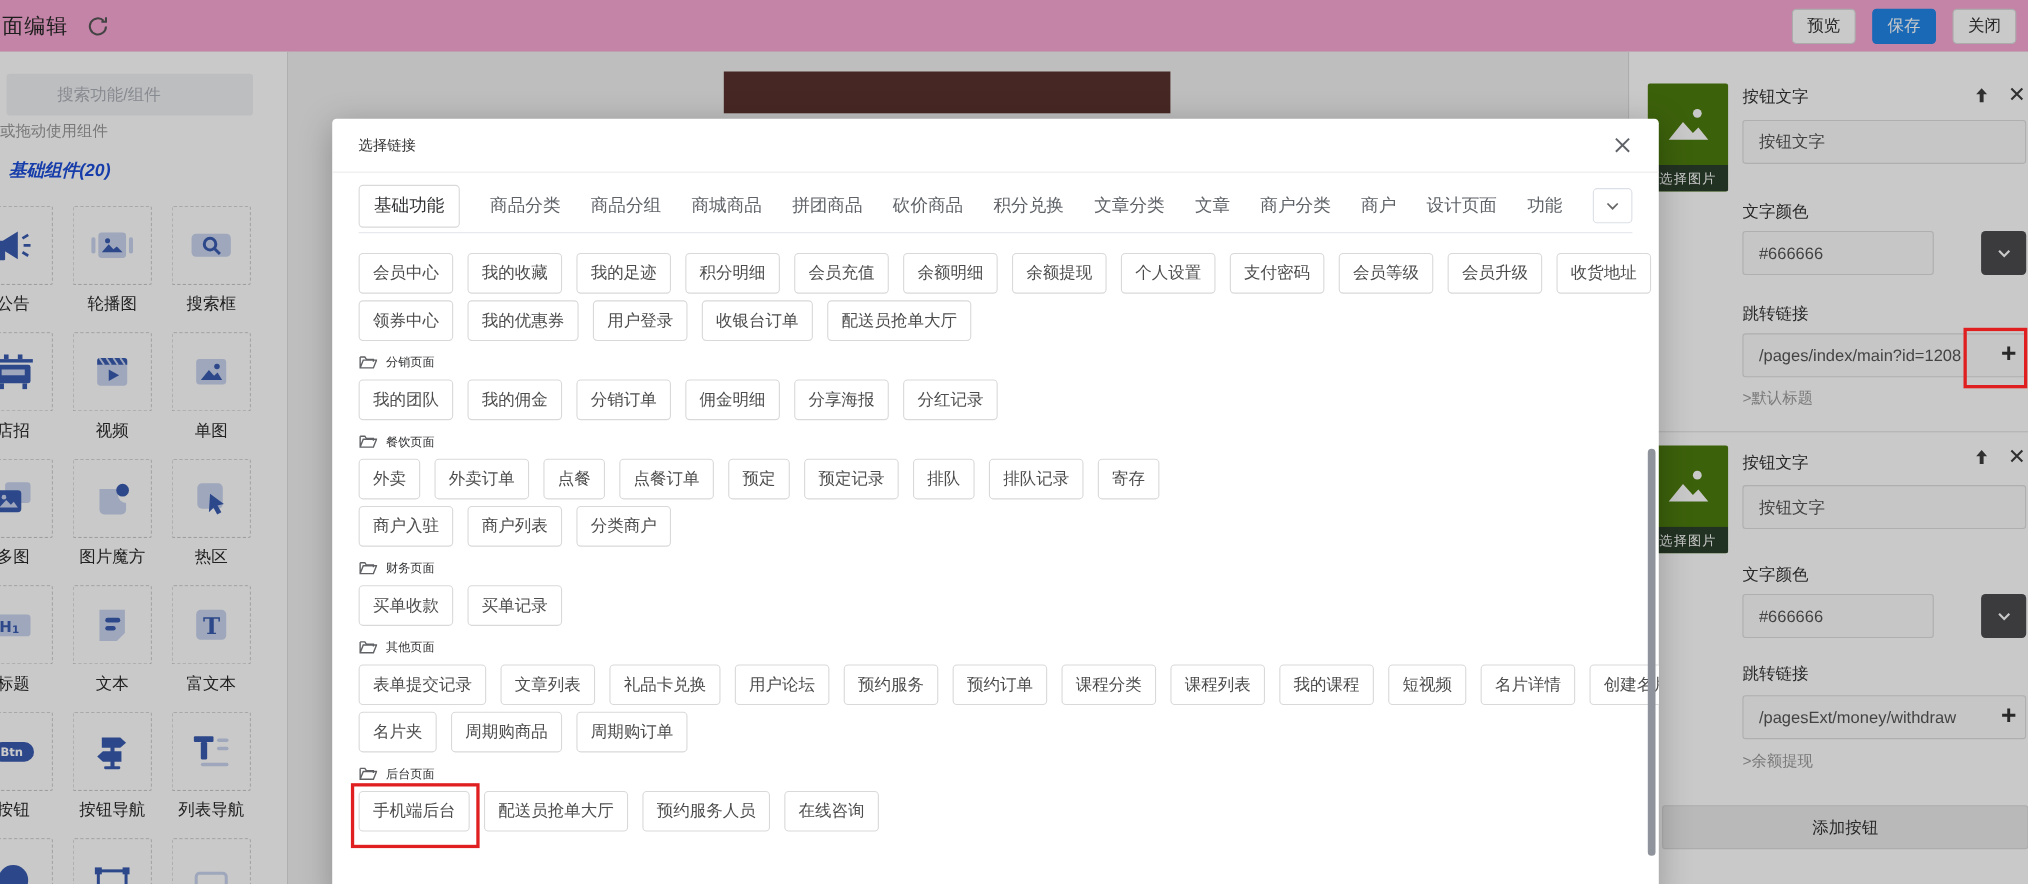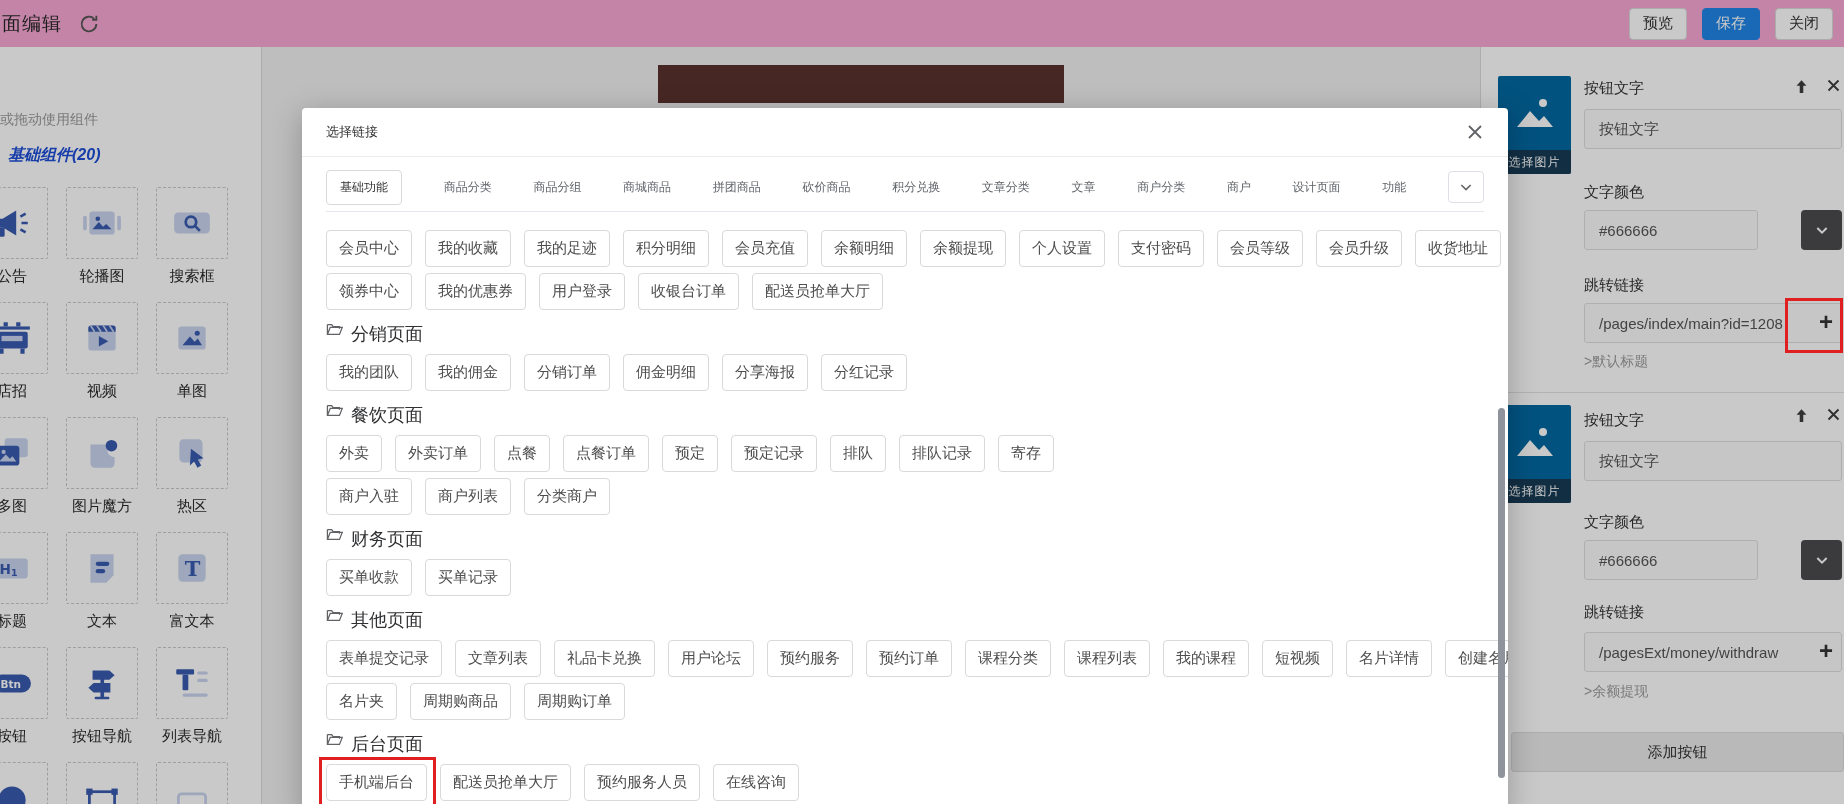--- a/index.html
+++ b/index.html
@@ -30,21 +30,21 @@
   .comp-cell{display:flex;flex-direction:column;align-items:center;cursor:pointer;}
   .comp-tile{width:70px;height:70px;border:1px dashed #c9c9c9;border-radius:2px;
     display:flex;align-items:center;justify-content:center;background:#fff;}
   .comp-label{margin-top:8px;font-size:15px;color:#2b2b2b;height:19px;white-space:nowrap;}
   
   .canvas{position:absolute;left:262px;top:47px;width:1218px;bottom:0;background:#f2f2f2;z-index:1;}
   .preview-strip{position:absolute;left:658px;top:65px;width:406px;height:38px;background:#5a322d;z-index:1;}
   
   .right-panel{position:absolute;left:1480px;top:47px;right:0;bottom:0;background:#fff;
     border-left:1px solid #dcdcdc;z-index:1;}
-  .thumb{position:absolute;width:73px;background:#0369a1;border-radius:2px;overflow:hidden;cursor:pointer;}
+  .thumb{position:absolute;width:73px;background:#4d7c0f;border-radius:2px;overflow:hidden;cursor:pointer;}
   .thumb .ph{height:74px;display:flex;align-items:center;justify-content:center;}
   .thumb .cap{height:24px;background:rgba(32,42,56,.72);color:#fff;font-size:12px;
     display:flex;align-items:center;justify-content:center;letter-spacing:1px;}
   .pp-label{position:absolute;font-size:15px;color:#333;}
   .pp-input{position:absolute;height:40px;background:#fbfbfb;border:1px solid #dedede;border-radius:3px;
     font-size:15px;color:#555;display:flex;align-items:center;padding-left:14px;box-sizing:border-box;}
   .pp-note{position:absolute;font-size:14px;color:#9b9b9b;}
   .mini-icons{position:absolute;display:flex;gap:16px;}
   .mini-icons svg{cursor:pointer;}
   .dd-btn{position:absolute;width:41px;height:40px;background:#4b4b4e;border-radius:4px;
@@ -55,25 +55,25 @@
     border-radius:3px;font-size:15px;color:#333;display:flex;align-items:center;justify-content:center;cursor:pointer;}
   
   .overlay{position:absolute;inset:0;background:rgba(0,0,0,0.21);z-index:40;}
   .modal{position:absolute;left:302px;top:108px;width:1206px;height:710px;background:#fff;
     border-radius:4px 4px 0 0;box-shadow:0 6px 30px rgba(0,0,0,.25);z-index:60;overflow:hidden;}
   .modal-header{height:48px;display:flex;align-items:center;padding:0 24px;border-bottom:1px solid #ececec;}
   .modal-title{font-size:13px;color:#333;}
   .modal-close{margin-left:auto;cursor:pointer;}
   .modal-body{padding:14px 24px 0 24px;}
   .tab-row{display:flex;justify-content:space-between;align-items:center;border-bottom:1px solid #e4e7ed;padding-bottom:8px;}
-  .tab{font-size:12px;color:#5f6368;cursor:pointer;white-space:nowrap;}
+  .tab{font-size:16px;color:#5f6368;cursor:pointer;white-space:nowrap;}
   .tab.active{color:#303133;border:1px solid #d9d9d9;background:#fff;border-radius:4px;padding:8px 13px;margin:-9px 0;}
   .tab-more{width:34px;height:30px;border:1px solid #dcdfe6;border-radius:4px;background:#fff;
     display:flex;align-items:center;justify-content:center;cursor:pointer;}
-  .group-header{display:flex;align-items:flex-start;gap:8px;margin:12px 0 8px 0;font-size:18px;color:#303133;}
+  .group-header{display:flex;align-items:flex-end;gap:8px;margin:12px 0 8px 0;font-size:11px;color:#303133;}
   .link-row{display:flex;gap:13px;margin-bottom:6px;}
   .first-row{margin-top:18px;}
   .link-btn{height:37px;padding:0 12px;border:1px solid #d9d9d9;border-radius:4px;background:#fff;
     font-size:15px;color:#4d4d4d;display:flex;align-items:center;cursor:pointer;white-space:nowrap;position:relative;}
   .annotated::after{content:'';position:absolute;left:-8px;top:-8px;right:-10px;bottom:-16px;
     border:3px solid #e02020;pointer-events:none;}
   .modal-scrollthumb{position:absolute;right:3px;top:300px;width:7px;height:370px;background:#8f939b;border-radius:4px;z-index:61;}
   
   .annotation-box{position:absolute;border:3px solid #e02020;z-index:100;pointer-events:none;}
 </style>
@@ -88,20 +88,21 @@
     <path d="M20 3v4.5h-4.5"></path>
   </svg>
   <div class="topbar-actions">
     <button class="tb-btn">预览</button>
     <button class="tb-btn primary">保存</button>
     <button class="tb-btn">关闭</button>
   </div>
 </div>
 
 <div class="sidebar">
+  <input class="search-input" type="text" placeholder="搜索功能/组件" style="">
   <div class="sidebar-hint">或拖动使用组件</div>
   <div class="group-title">基础组件(20)</div>
   <div class="comp-grid">
       <div class="comp-cell">
         <div class="comp-tile">
           <svg width="42" height="42" viewBox="0 0 40 40">
             <path d="M5 16h6l13-8v24l-13-8H5z" fill="#3a5cb0"></path>
             <rect x="7" y="24" width="6" height="9" rx="1" fill="#3a5cb0"></rect>
             <path d="M28 14l5-3M29 20h6M28 26l5 3" stroke="#3a5cb0" stroke-width="2.4"></path>
           </svg>

